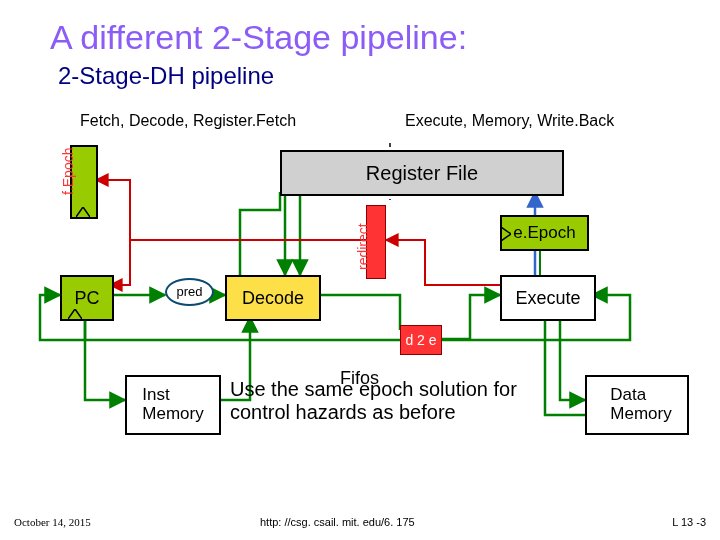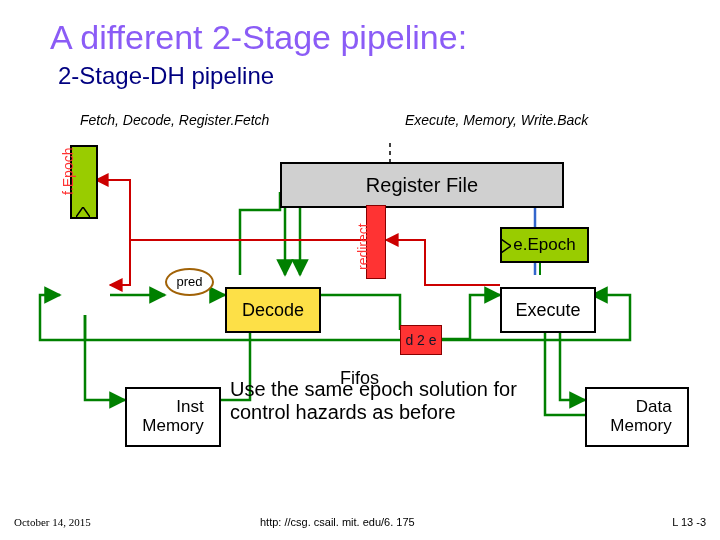--- a/index.html
+++ b/index.html
@@ -27,63 +27,61 @@
   }
   .subtitle {
     position: absolute;
     top: 62px;
     left: 58px;
     font-size: 24px;
     color: #000080;
   }
   .stage-label {
     position: absolute;
-    font-size: 14px;
+    font-size: 16px;
     color: #000;
-    font-style: italic;
   }
   .stage-left { top: 112px; left: 80px; }
   .stage-right { top: 112px; left: 405px; }
 
   .diagram {
     position: absolute;
     top: 140px;
     left: 30px;
     width: 660px;
     height: 290px;
   }
 
   .box {
     position: absolute;
     border: 2px solid #000;
     background: #fff;
-    text-align: right;
+    text-align: left;
     display: flex;
     align-items: center;
     justify-content: center;
     font-size: 18px;
-    margin-top: 12px;
   }
 
   .regfile {
     top: 10px; left: 250px; width: 280px; height: 42px;
     background: #d0d0d0;
     font-size: 20px;
   }
 
   .pc {
     top: 135px; left: 30px; width: 50px; height: 42px;
     background: #99cc00;
   }
   .pc svg.ck { position:absolute; bottom:0; left:6px; }
 
   .pred-ell {
     position: absolute;
-    top: 128px; left: 135px; width: 45px; height: 24px;
-    border: 2px solid #a16207;
+    top: 138px; left: 135px; width: 45px; height: 24px;
+    border: 2px solid #0c4a6e;
     border-radius: 50%;
     background: #fff;
     font-size: 13px;
     text-align: center;
     line-height: 24px;
   }
 
   .decode {
     top: 135px; left: 195px; width: 92px; height: 42px;
     background: #fde047;
@@ -99,21 +97,21 @@
     background: #99cc00;
     font-size: 17px;
   }
   .eepoch svg.ck { position:absolute; left:-1px; top:10px; }
 
   .d2e {
     position: absolute;
     top: 185px; left: 370px; width: 40px; height: 28px;
     background: #ff3333;
     border: 1px solid #800;
-    color: #0f172a;
+    color: #ffffff;
     font-size: 14px;
     text-align: center;
     line-height: 28px;
   }
 
   .instmem {
     top: 235px; left: 95px; width: 92px; height: 56px;
     background: #fff;
     border: 2px solid #000;
     font-size: 17px;
@@ -251,20 +249,26 @@
 
     <div class="fepoch-box">
       <svg class="ck" width="14" height="10">
           <polyline points="0,10 7,0 14,10" fill="none" stroke="#000" stroke-width="1.5"></polyline>
         </svg>
     </div>
     <div class="vlabel fepoch-l">f.Epoch</div>
 
     <div class="box regfile">Register File</div>
 
+    <div class="box pc">
+      <span>PC</span>
+      <svg class="ck" width="14" height="10">
+          <polyline points="0,10 7,0 14,10" fill="none" stroke="#000" stroke-width="1.5"></polyline>
+        </svg>
+    </div>
 
     <div class="pred-ell">pred</div>
 
     <div class="box decode">Decode</div>
 
     <div class="redirect-box"></div>
     <div class="vlabel redirect-l">redirect</div>
 
     <div class="box execute">Execute</div>
 

